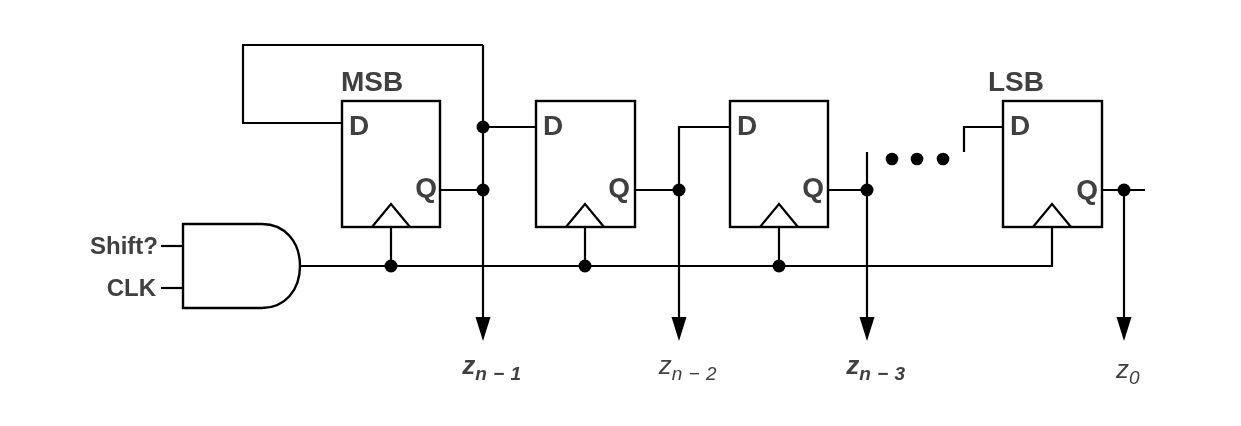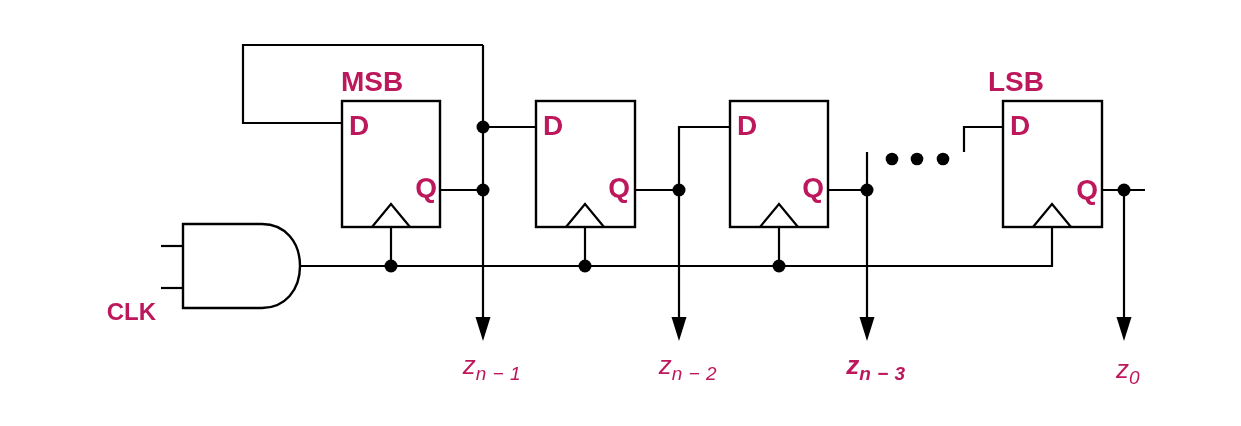--- a/index.html
+++ b/index.html
@@ -15,21 +15,21 @@
     font-family: "Liberation Sans", sans-serif;
     overflow: hidden;
   }
   .canvas svg {
     position: absolute;
     left: 0;
     top: 0;
   }
   .lbl {
     position: absolute;
-    color: #be185d;
+    color: #404040;
     white-space: nowrap;
     line-height: 1;
   }
   .ff-title {
     font-size: 28px;
     font-weight: bold;
   }
   .port-label {
     font-size: 28px;
     font-weight: bold;
@@ -133,23 +133,24 @@
   <div class="lbl port-label" style="left:349px; top:112px;">D</div>
   <div class="lbl port-label" style="left:543px; top:112px;">D</div>
   <div class="lbl port-label" style="left:737px; top:112px;">D</div>
   <div class="lbl port-label" style="left:1010px; top:112px;">D</div>
 
   <div class="lbl port-label right-anchor" style="left:437px; top:174px;">Q</div>
   <div class="lbl port-label right-anchor" style="left:630px; top:174px;">Q</div>
   <div class="lbl port-label right-anchor" style="left:824px; top:174px;">Q</div>
   <div class="lbl port-label right-anchor" style="left:1098px; top:176px;">Q</div>
 
-  <div class="lbl gate-input-label" style="left:16px; top:276px;margin-top:24px;">CLK</div>
+  <div class="lbl gate-input-label" style="left:18px; top:234px;">Shift?</div>
+  <div class="lbl gate-input-label" style="left:16px; top:276px;">CLK</div>
 
-  <div class="lbl out-label" style="left:492px; top:352px;">
+  <div class="lbl out-label" style="left:492px; top:352px;font-weight:bold;">
     <span>z</span><span class="sub">n − 1</span>
   </div>
   <div class="lbl out-label" style="left:688px; top:352px;text-align:right;">
     <span>z</span><span class="sub">n − 2</span>
   </div>
   <div class="lbl out-label" style="left:876px; top:352px;font-weight:bold;">
     <span>z</span><span class="sub">n − 3</span>
   </div>
   <div class="lbl out-label" style="left:1128px; top:356px;">
     <span>z</span><span class="sub">0</span>

